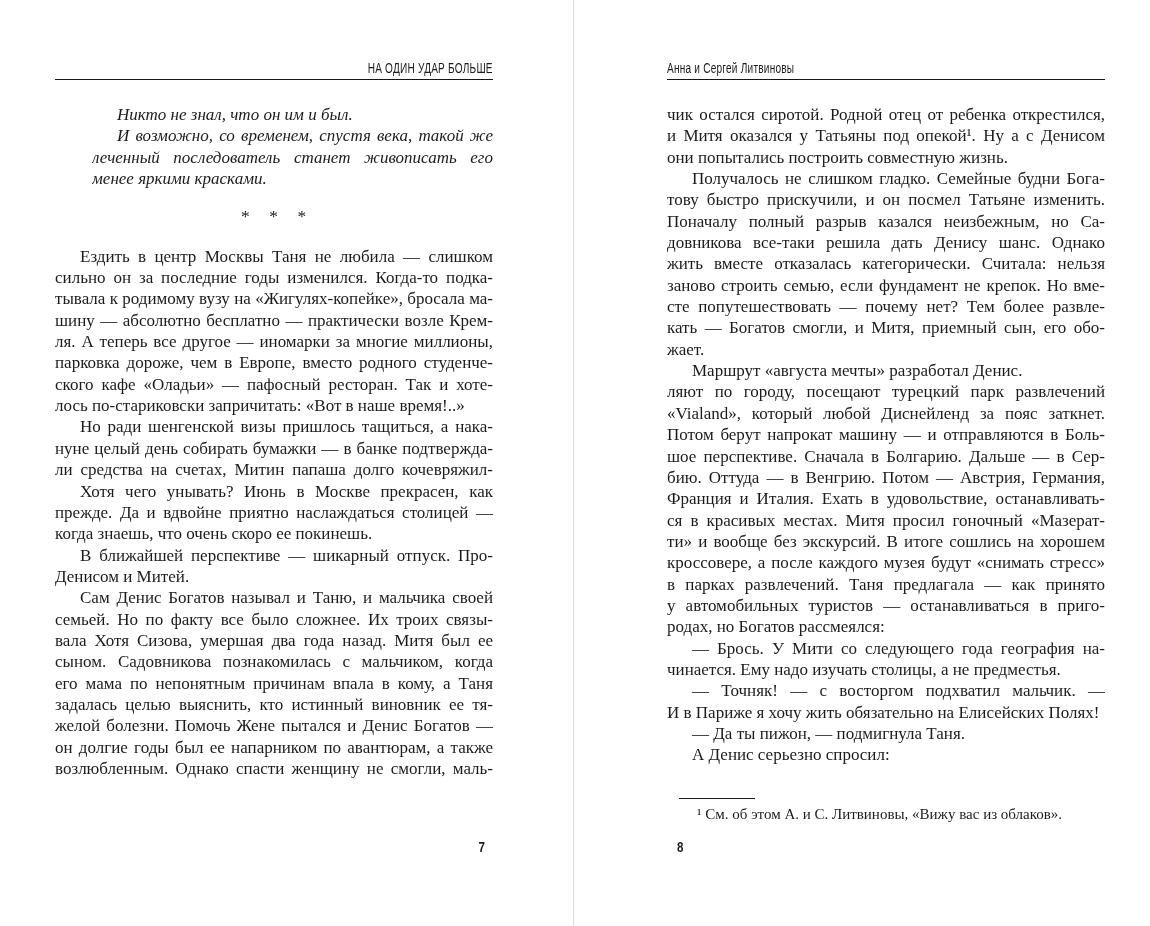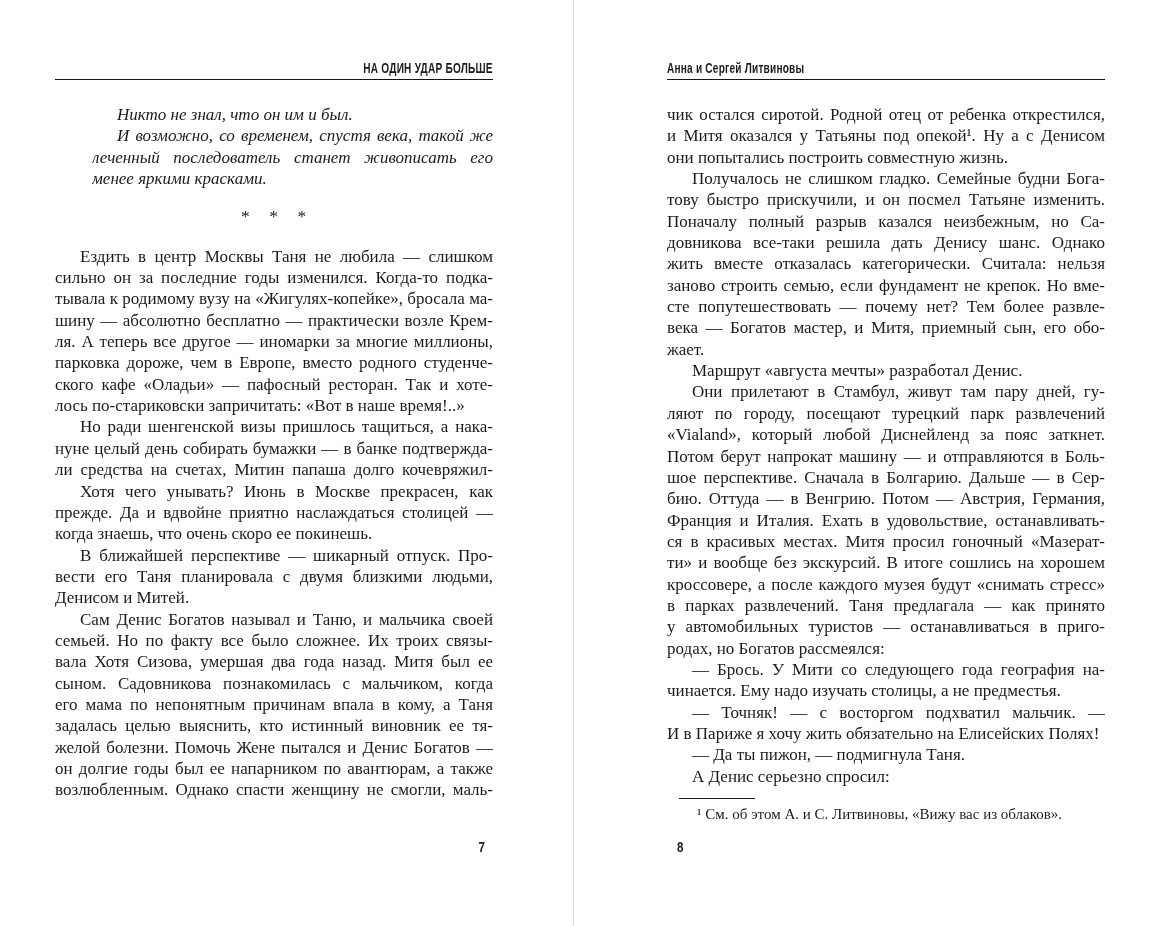--- a/index.html
+++ b/index.html
@@ -15,21 +15,21 @@
     background:#dedede;
   }
   .page { position:absolute; top:0; width:438px; height:926px; }
   .page.left  { left:55px;  }
   .page.right { left:655px;margin-left:12px; }
 
   .running-head {
     position:absolute; top:55px; left:0; right:0; height:24px; line-height:26px;
     border-bottom:1.5px solid #141414;
     font-family:"Liberation Sans", sans-serif;
-    font-weight:bold; font-size:14px; letter-spacing:0.3px;
+    font-weight:normal; font-size:14px; letter-spacing:0.3px;
     white-space:nowrap;
   }
   .page.left  .running-head { text-align:right; }
   .page.right .running-head { text-align:left; }
   .rh-text { display:inline-block; transform:scaleX(0.72); }
   .page.left  .rh-text { transform-origin:100% 50%; }
   .page.right .rh-text { transform-origin:0 50%; }
 
   .body-text { position:absolute; top:104px; left:0; width:438px; }
   .line {
@@ -84,21 +84,20 @@
       <div class="line j">парковка дороже, чем в Европе, вместо родного студенче-</div>
       <div class="line j">ского кафе «Оладьи» — пафосный ресторан. Так и хоте-</div>
       <div class="line">лось по-стариковски запричитать: «Вот в наше время!..»</div>
       <div class="line j n">Но ради шенгенской визы пришлось тащиться, а нака-</div>
       <div class="line j">нуне целый день собирать бумажки — в банке подтвержда-</div>
       <div class="line j">ли средства на счетах, Митин папаша долго кочевряжил-</div>
       <div class="line j n">Хотя чего унывать? Июнь в Москве прекрасен, как</div>
       <div class="line j">прежде. Да и вдвойне приятно наслаждаться столицей —</div>
       <div class="line">когда знаешь, что очень скоро ее покинешь.</div>
       <div class="line j n">В ближайшей перспективе — шикарный отпуск. Про-</div>
-      <div class="line j">вести его Таня планировала с двумя близкими людьми,</div>
       <div class="line">Денисом и Митей.</div>
       <div class="line j n">Сам Денис Богатов называл и Таню, и мальчика своей</div>
       <div class="line j">семьей. Но по факту все было сложнее. Их троих связы-</div>
       <div class="line j">вала Хотя Сизова, умершая два года назад. Митя был ее</div>
       <div class="line j">сыном. Садовникова познакомилась с мальчиком, когда</div>
       <div class="line j">его мама по непонятным причинам впала в кому, а Таня</div>
       <div class="line j">задалась целью выяснить, кто истинный виновник ее тя-</div>
       <div class="line j">желой болезни. Помочь Жене пытался и Денис Богатов —</div>
       <div class="line j">он долгие годы был ее напарником по авантюрам, а также</div>
       <div class="line j">возлюбленным. Однако спасти женщину не смогли, маль-</div>
@@ -114,24 +113,23 @@
       <div class="line j">чик остался сиротой. Родной отец от ребенка открестился,</div>
       <div class="line j">и Митя оказался у Татьяны под опекой¹. Ну а с Денисом</div>
       <div class="line">они попытались построить совместную жизнь.</div>
       <div class="line j n">Получалось не слишком гладко. Семейные будни Бога-</div>
       <div class="line j">тову быстро прискучили, и он посмел Татьяне изменить.</div>
       <div class="line j">Поначалу полный разрыв казался неизбежным, но Са-</div>
       <div class="line j">довникова все-таки решила дать Денису шанс. Однако</div>
       <div class="line j">жить вместе отказалась категорически. Считала: нельзя</div>
       <div class="line j">заново строить семью, если фундамент не крепок. Но вме-</div>
       <div class="line j">сте попутешествовать — почему нет? Тем более развле-</div>
-      <div class="line j">века — Богатов мастер, и Митя, приемный сын, его обо-</div>
+      <div class="line j">кать — Богатов смогли, и Митя, приемный сын, его обо-</div>
       <div class="line">жает.</div>
       <div class="line n">Маршрут «августа мечты» разработал Денис.</div>
-      <div class="line j n">Они прилетают в Стамбул, живут там пару дней, гу-</div>
       <div class="line j">ляют по городу, посещают турецкий парк развлечений</div>
       <div class="line j">«Vialand», который любой Диснейленд за пояс заткнет.</div>
       <div class="line j">Потом берут напрокат машину — и отправляются в Боль-</div>
       <div class="line j">шое перспективе. Сначала в Болгарию. Дальше — в Сер-</div>
       <div class="line j">бию. Оттуда — в Венгрию. Потом — Австрия, Германия,</div>
       <div class="line j">Франция и Италия. Ехать в удовольствие, останавливать-</div>
       <div class="line j">ся в красивых местах. Митя просил гоночный «Мазерат-</div>
       <div class="line j">ти» и вообще без экскурсий. В итоге сошлись на хорошем</div>
       <div class="line j">кроссовере, а после каждого музея будут «снимать стресс»</div>
       <div class="line j">в парках развлечений. Таня предлагала — как принято</div>

